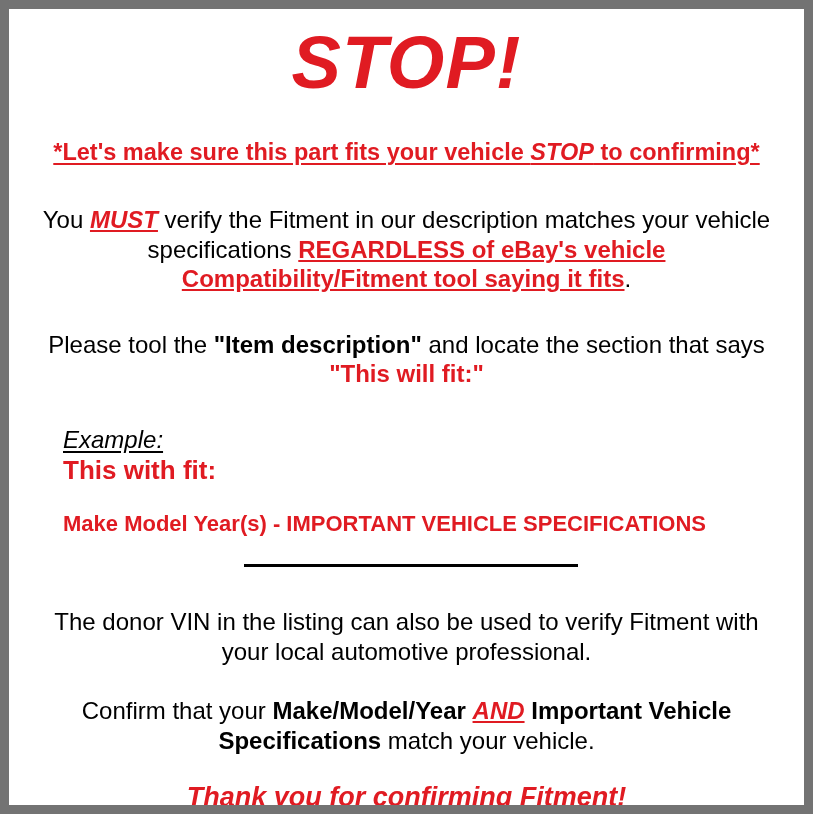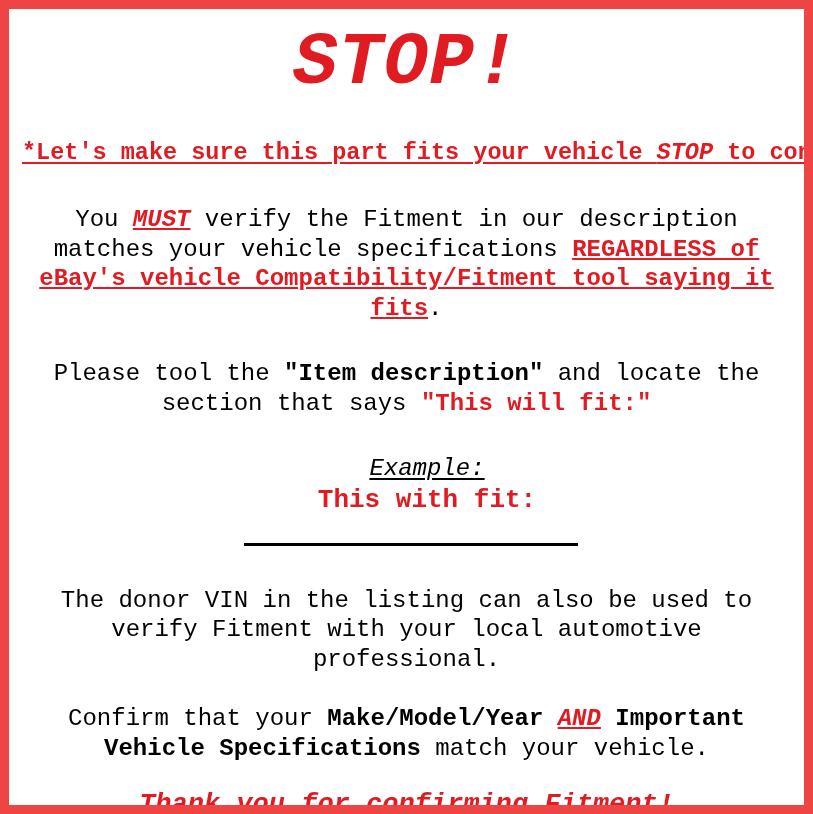--- a/index.html
+++ b/index.html
@@ -9,24 +9,23 @@
   }
   body {
     font-family: "Liberation Sans", sans-serif;
   }
 
   .fitment-notice {
     width: 813px;
     height: 814px;
     box-sizing: border-box;
     background: #ffffff;
-    border: 9px solid #ef4444;
+    border: 9px solid #737373;
     position: relative;
     overflow: hidden;
-    font-family: Liberation Mono, monospace;
   }
 
   .notice-inner {
     box-sizing: border-box;
     width: 100%;
     height: 100%;
     padding: 0 13px;
     background: #ffffff;
     display: block;
   }
@@ -86,21 +85,21 @@
     text-underline-offset: 2px;
   }
   .emph-red-b {
     color: #e01b22;
     font-weight: bold;
   }
 
   .example-block {
     margin-top: 38px;
     padding-left: 41px;
-    text-align: center;
+    text-align: left;
   }
   .example-label {
     color: #000000;
     font-style: italic;
     font-size: 24px;
     text-decoration: underline;
     text-underline-offset: 3px;
     line-height: 1.1;
     display: inline-block;
   }
@@ -154,20 +153,21 @@
 
     <div class="subtitle"><span>*Let's make sure this part fits your vehicle </span><span class="it">STOP</span><span> to confirming*</span></div>
 
     <p class="para para-must"><span>You </span><span class="emph-red-bi-u">MUST</span><span> verify the Fitment in our description matches your vehicle specifications </span><span class="emph-red-b-u">REGARDLESS of eBay's vehicle Compatibility/Fitment tool saying it fits</span><span>.</span></p>
 
     <p class="para para-view"><span>Please tool the </span><span class="b">"Item description"</span><span> and locate the section that says </span><span class="emph-red-b">"This will fit:"</span></p>
 
     <div class="example-block">
       <div><span class="example-label">Example:</span></div>
       <div class="example-fit">This with fit:</div>
+      <div class="example-spec">Make Model Year(s) - IMPORTANT VEHICLE SPECIFICATIONS</div>
     </div>
 
     <div class="divider-wrap">
       <hr class="divider">
     </div>
 
     <p class="para para-vin">The donor VIN in the listing can also be used to verify Fitment with your local automotive professional.</p>
 
     <p class="para para-confirm"><span>Confirm that your </span><span class="b">Make/Model/Year</span><span> </span><span class="emph-red-bi-u">AND</span><span> </span><span class="b">Important Vehicle Specifications</span><span> match your vehicle.</span></p>
 

